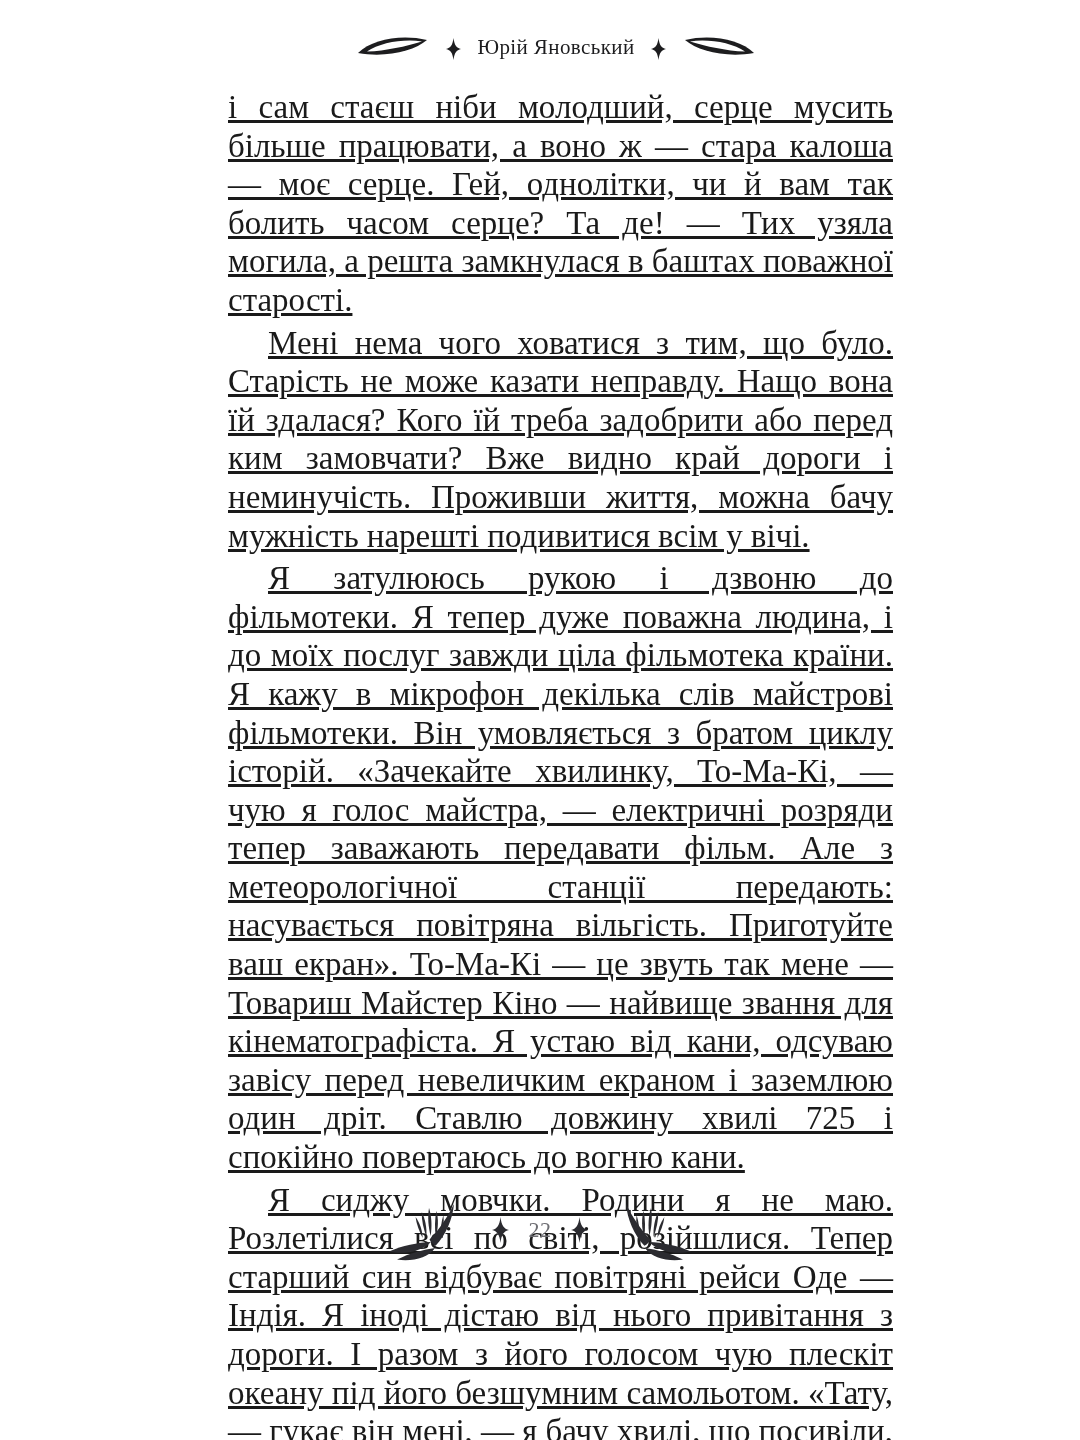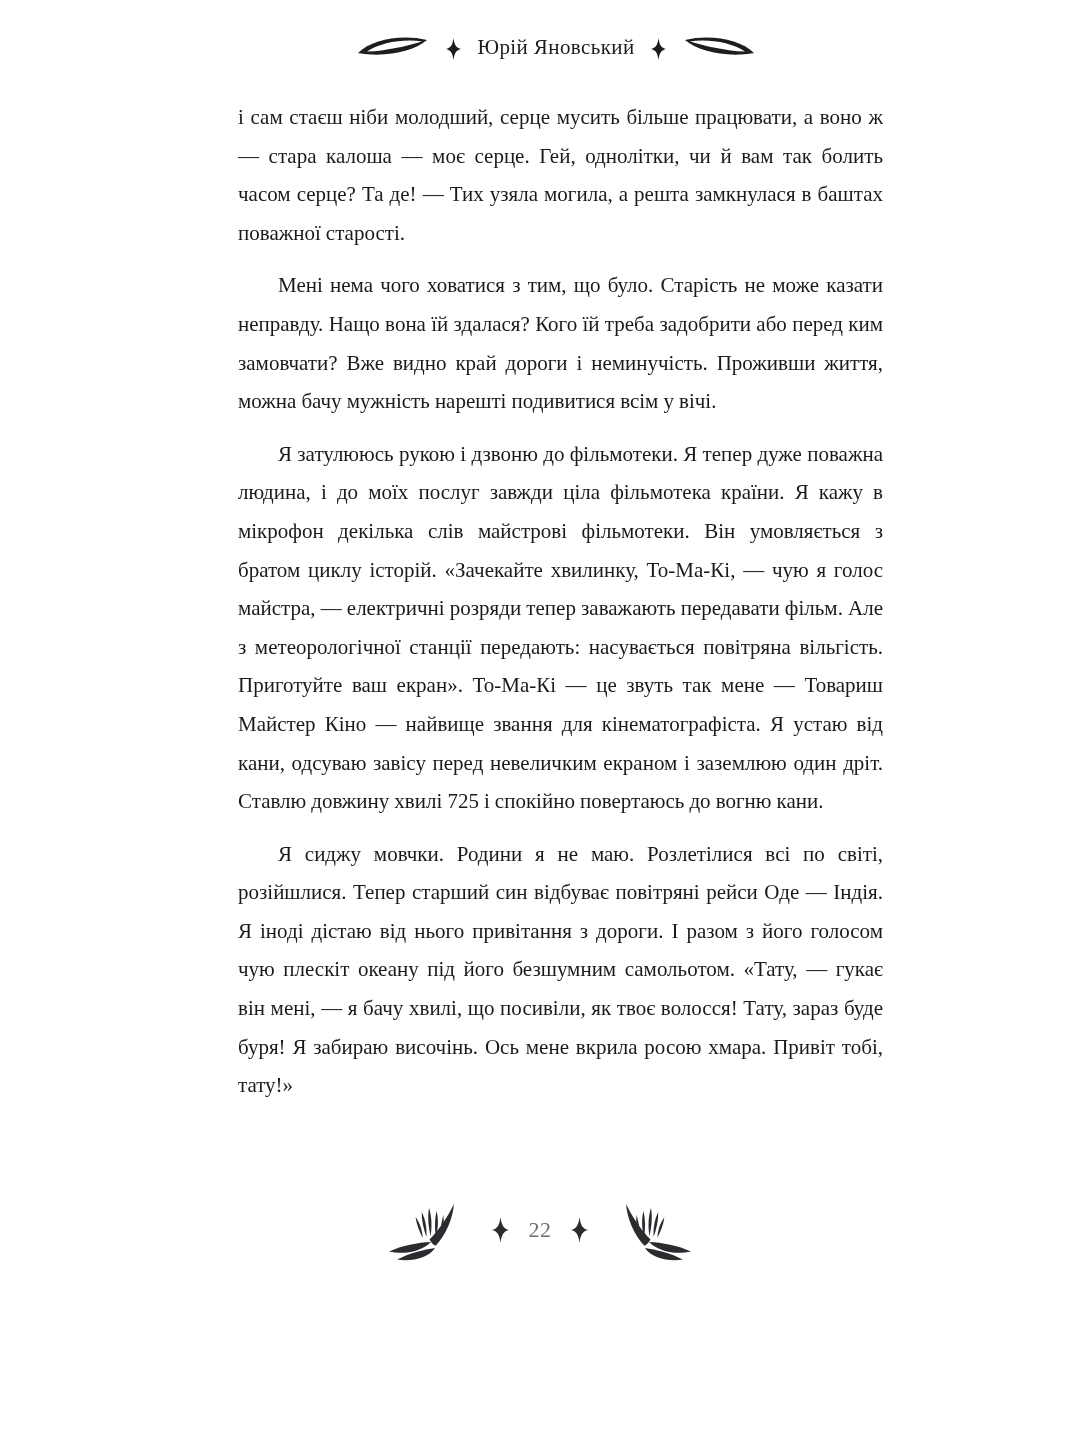--- a/index.html
+++ b/index.html
@@ -56,28 +56,29 @@
   }
 
   
   .textblock {
     position: absolute;
     left: 224px;
     top: 84px;
     width: 673px;
   }
   .para {
-    margin: 14px;
-    font-size: 21px;
+    margin: 4px;
+    font-size: 33px;
     line-height: 38.6px;
     text-align: justify;
     text-justify: inter-word;
     color: #1a1a1a;
     hyphens: manual;
     word-spacing: -0.2px;
+    text-decoration: underline;
   }
   .para.indent {
     text-indent: 40px;
   }
   .para.cont {
     text-indent: 0;
   }
 
   
   .folio {

